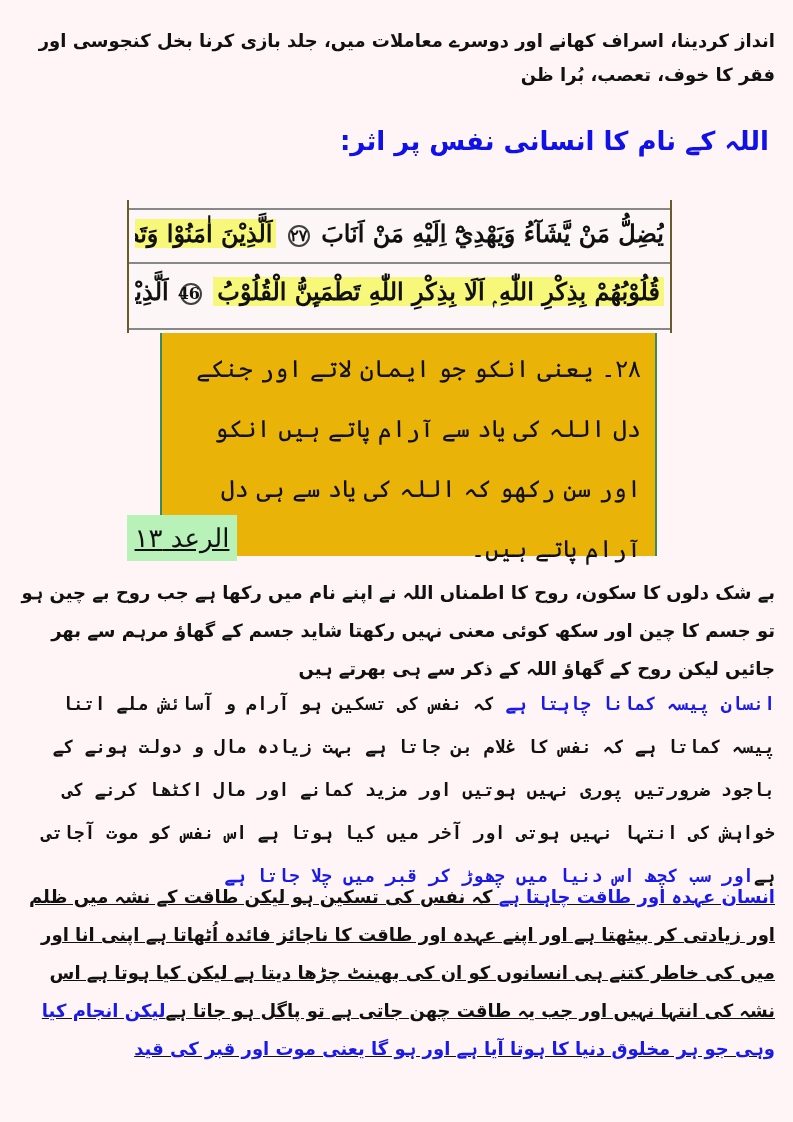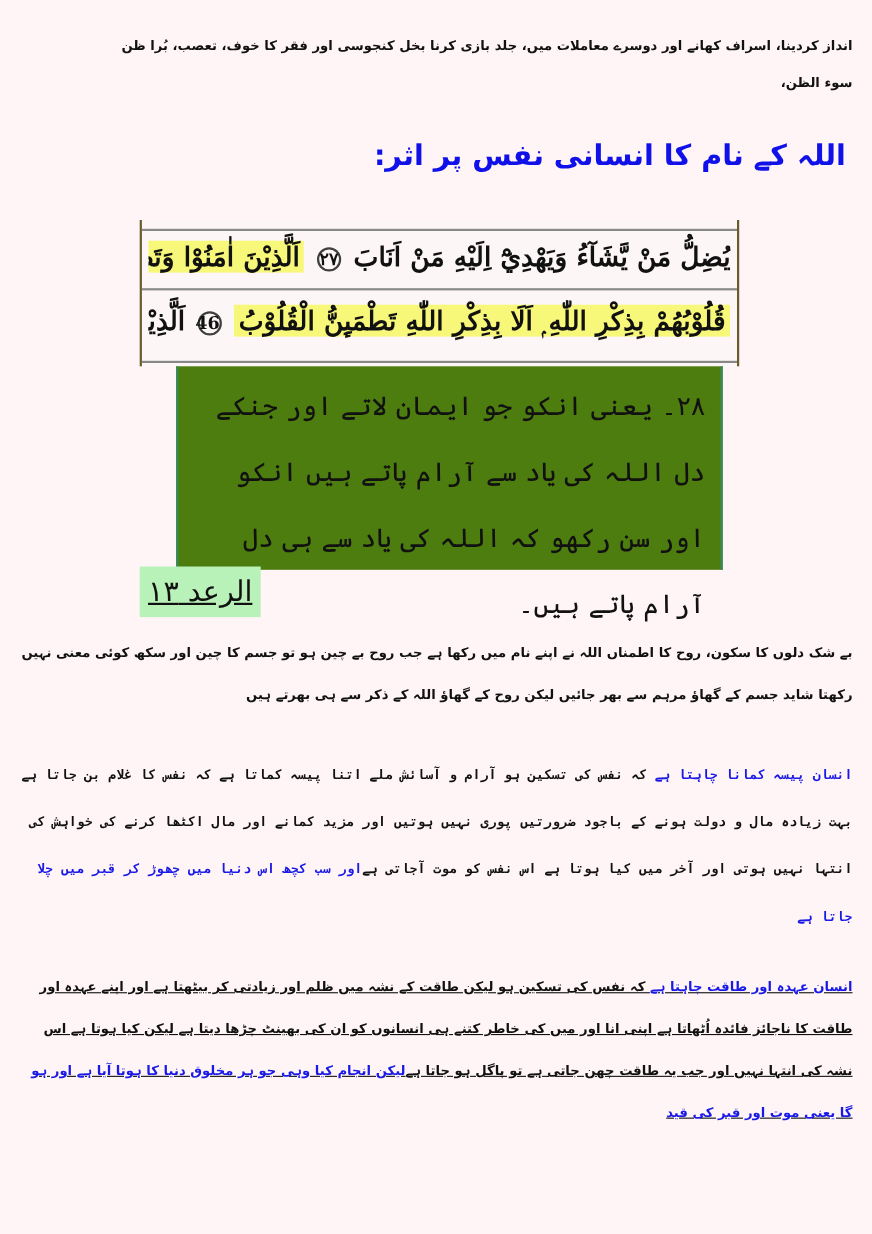--- a/index.html
+++ b/index.html
@@ -6,21 +6,21 @@
   body {
     width: 793px; height: 1122px; overflow: hidden;
     background: #fff5f7;
     font-family: "DejaVu Sans", sans-serif;
     position: relative;
   }
   .page { position: absolute; left: 0; top: 0; width: 793px; height: 1122px; }
   .rtl { direction: rtl; text-align: right; unicode-bidi: embed; }
   .para {
     position: absolute; left: 18px; right: 18px;
-    font-size: 12px; font-weight: bold; color: #111;
+    font-size: 18px; font-weight: bold; color: #111;
     line-height: 34px;
   }
   .blue { color: #1a1ae6; }
   .heading {
     position: absolute; right: 24px; top: 126px;
     font-size: 26px; font-weight: bold; color: #1010e8;
   }
   .quran-box {
     position: absolute; left: 127px; top: 200px; width: 541px; height: 133px;
     border-left: 2px solid #6b5a2a; border-right: 2px solid #6b5a2a;
@@ -31,41 +31,40 @@
     position: absolute; left: 6px; right: 6px; height: 44px;
     font-family: "DejaVu Serif", serif; font-size: 24px; font-weight: bold; color: #111;
     line-height: 44px; white-space: nowrap; overflow: hidden;
   }
   .hl { background: #f7f77a; padding: 0 4px; }
   .ayah-mark {
     display: inline-block; width: 18px; height: 18px; border: 2px solid #404040; border-radius: 50%;
     font-size: 16px; line-height: 18px; text-align: center; vertical-align: middle; margin: 0 3px;
   }
   .tafsir-box {
-    position: absolute; left: 160px; top: 333px; width: 493px; height: 185px;
-    background: #4d7c0f; border-left: 2px solid #3a8a5a; border-right: 2px solid #3a8a5a;
+    position: absolute; left: 160px; top: 333px; width: 493px; height: 223px;
+    background: #eab308; border-left: 2px solid #3a8a5a; border-right: 2px solid #3a8a5a;
   }
   .tafsir-text {
     position: absolute; left: 14px; right: 14px; top: 6px;
     font-family: "DejaVu Serif", serif; font-size: 24px; color: #111; line-height: 60px;
   }
   .surah-label {
     position: absolute; left: 127px; top: 515px; width: 110px; height: 46px;
     background: #b8f2b8; font-family: "DejaVu Serif", serif; font-size: 26px; color: #111;
     line-height: 46px; text-align: center; text-decoration: underline;
   }
 </style>
 </head>
 <body>
 
 <div class="page">
 
   <div class="para rtl" style="top:24px;">
     <div>انداز کردینا، اسراف کھانے اور دوسرے معاملات میں، جلد بازی کرنا بخل کنجوسی اور فقر کا خوف، تعصب، بُرا ظن</div>
-    <div>سوء الظن،</div>
   </div>
 
   <div class="heading rtl">اللہ کے نام کا انسانی نفس پر اثر:</div>
 
   <div class="quran-box rtl">
     <div class="q-rule" style="top:8px;"></div>
     <div class="q-line" style="top:12px;">
       <span>يُضِلُّ مَنْ يَّشَآءُ وَيَهْدِيْٓ اِلَيْهِ مَنْ اَنَابَ</span>
       <span class="ayah-mark">٢٧</span>
       <span class="hl">اَلَّذِيْنَ اٰمَنُوْا وَتَطْمَىِٕنُّ</span>

